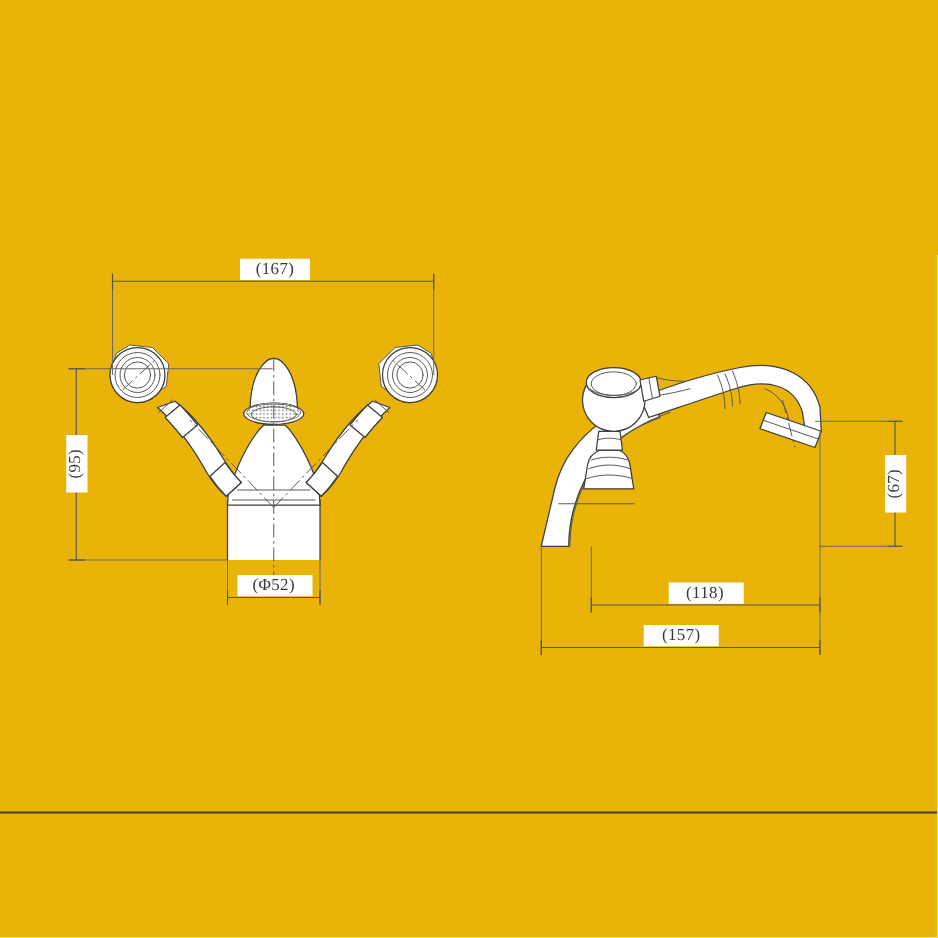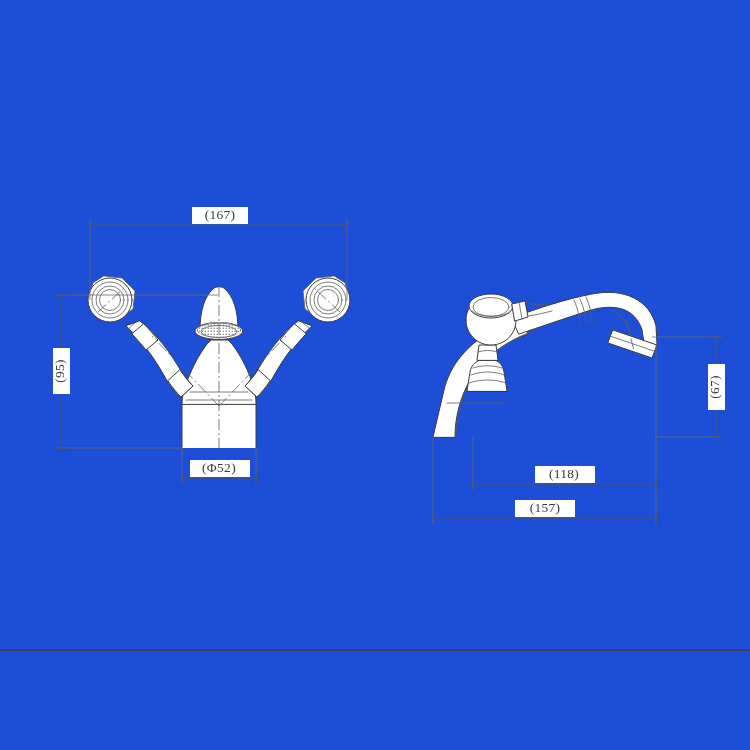--- a/index.html
+++ b/index.html
@@ -10,21 +10,21 @@
   body {
     width: 750px;
     height: 750px;
     font-family: "Liberation Serif", serif;
     overflow: hidden;
   }
   #drawing-sheet {
     position: relative;
     width: 750px;
     height: 750px;
-    background: #1d4ed8;
+    background: #eab308;
   }
   #drawing-sheet svg {
     display: block;
   }
   
   .outline {
     fill: none;
     stroke: #3c3c3c;
     stroke-width: 1;
     stroke-linecap: round;

